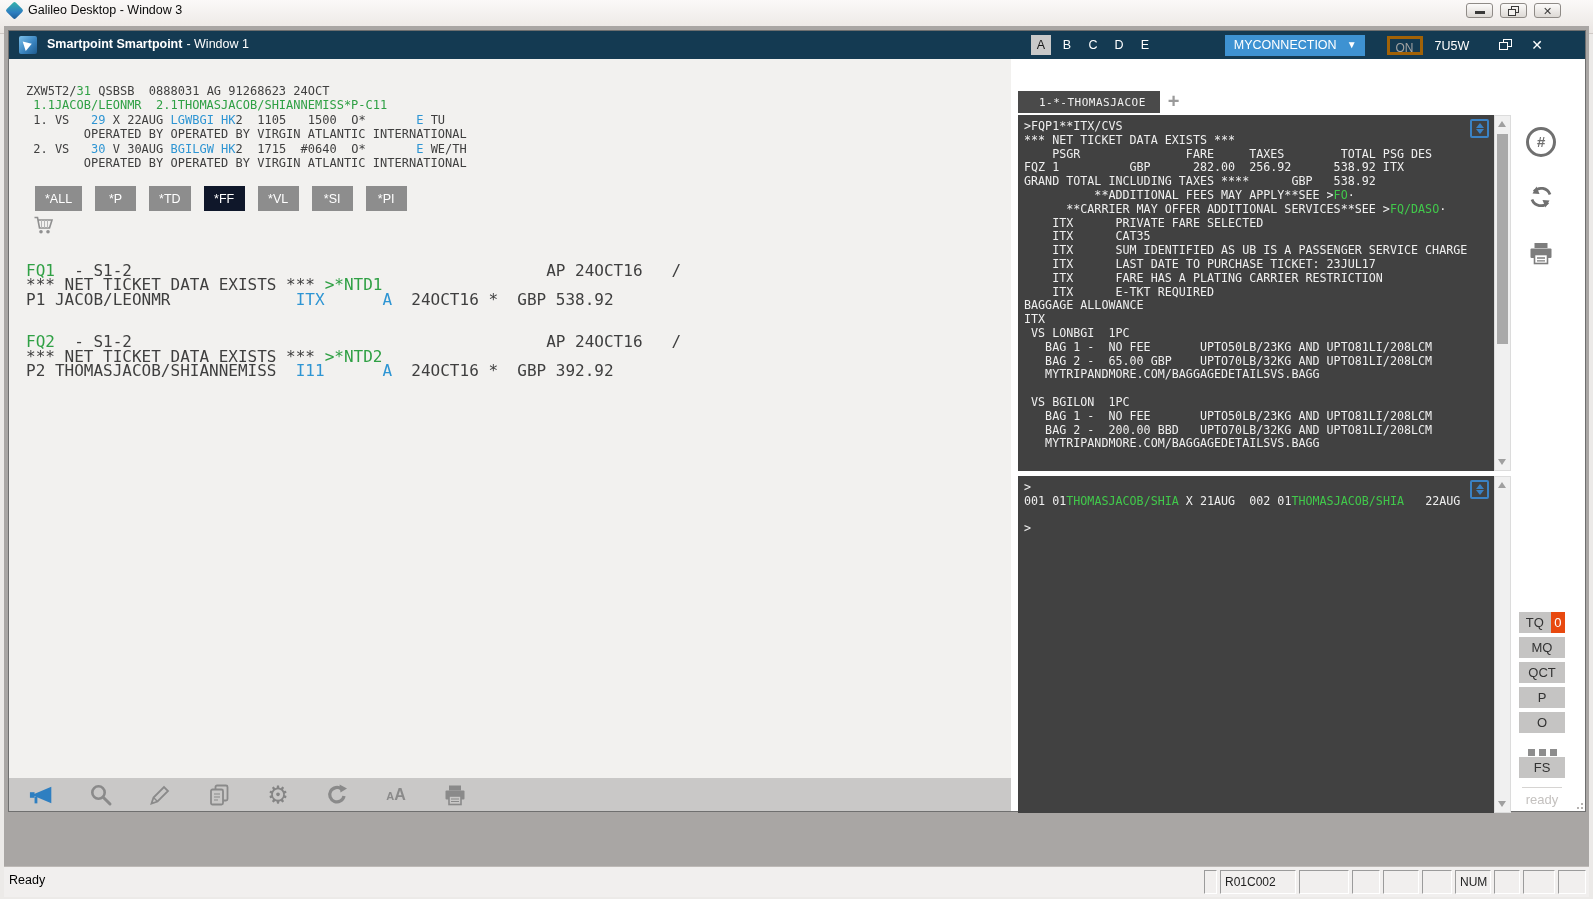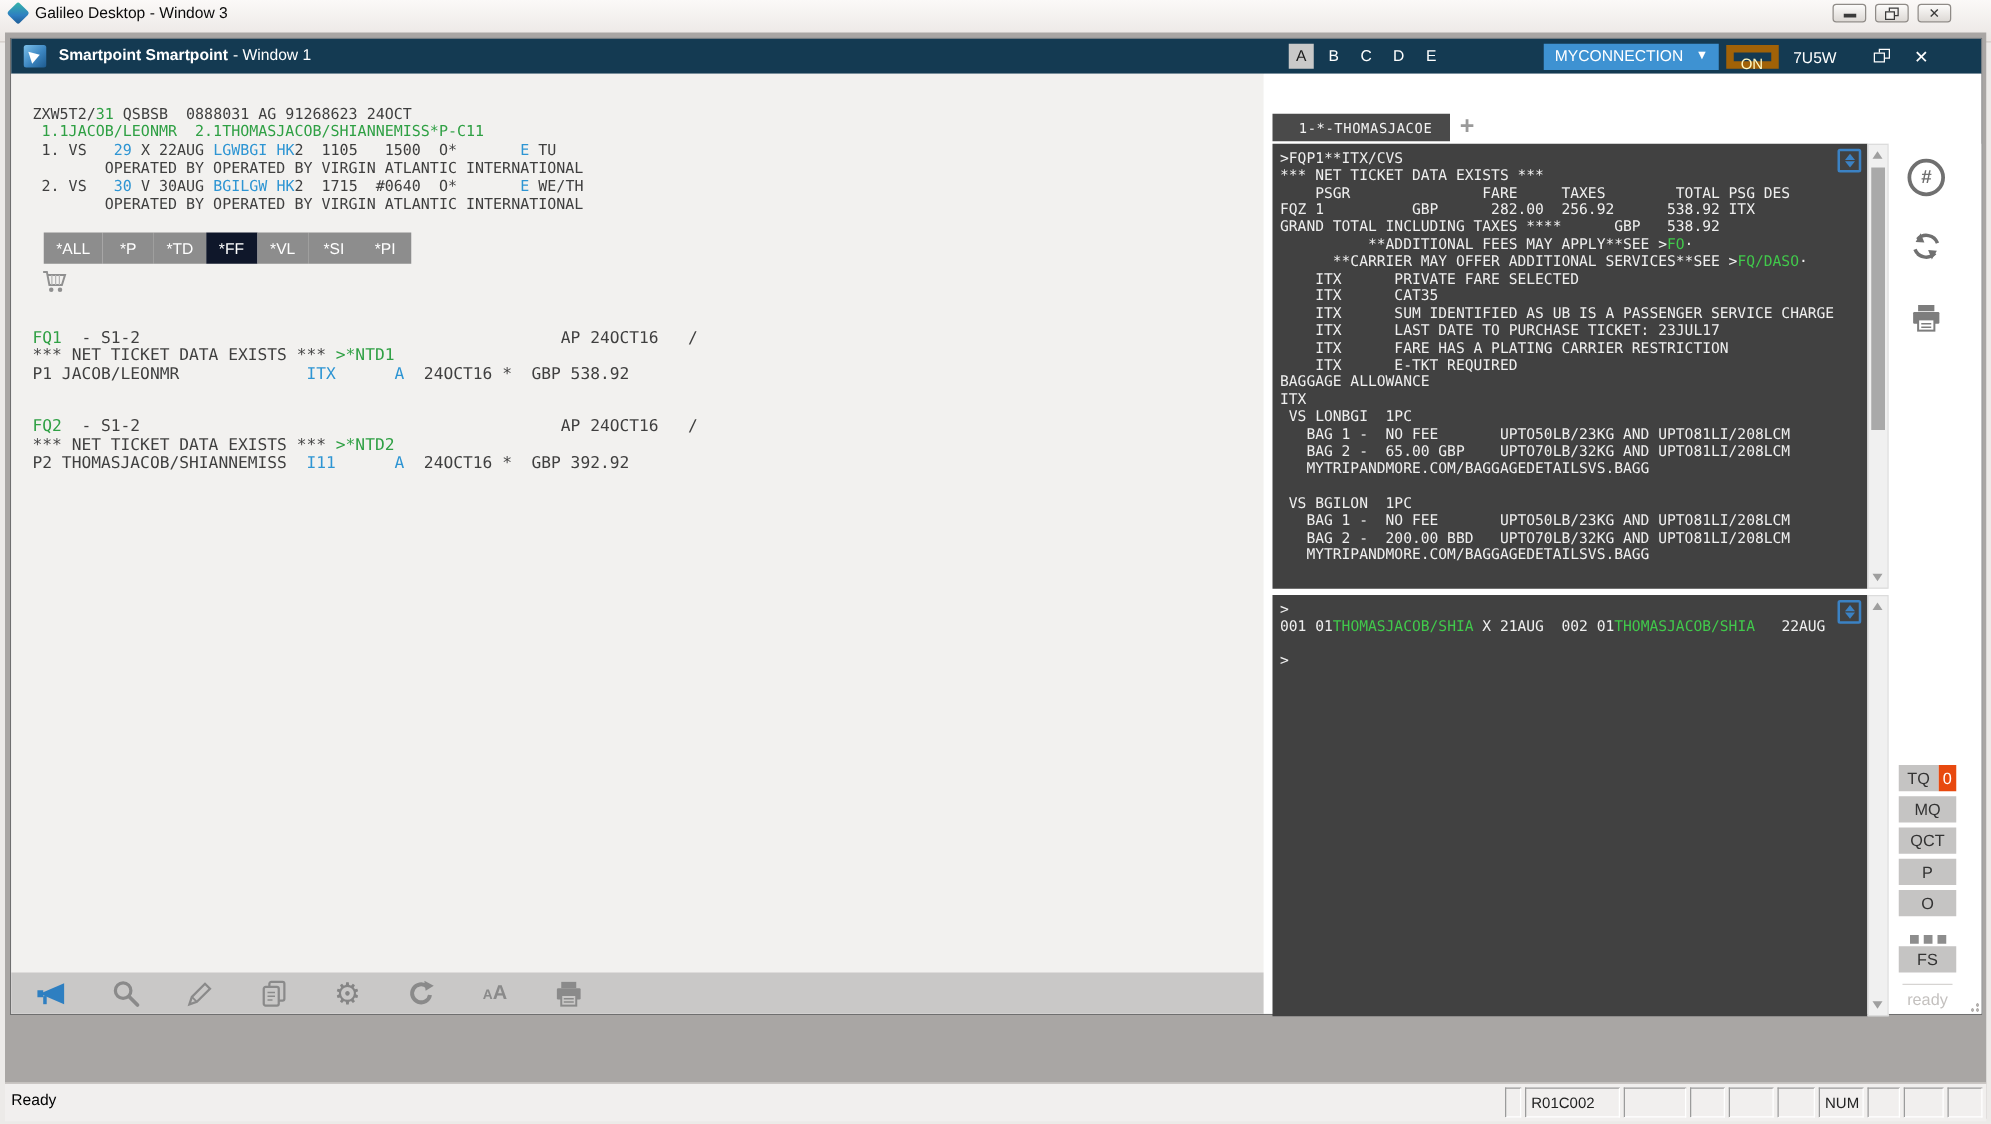--- a/index.html
+++ b/index.html
@@ -45,39 +45,39 @@
     border-left:8px solid #fff; transform:rotate(-18deg); }
   .sp-title { position:absolute; left:38px; top:6px; font-size:12.5px; color:#fff; }
   .sp-title b { font-weight:bold; margin-right:4px; }
   .view-tabs { position:absolute; left:1022px; top:4px; display:flex; gap:6px; }
   .vtab { width:20px; height:20px; text-align:center; line-height:20px; font-size:12.5px; color:#fff; }
   .vtab.active { background:#c9c9c9; color:#1a1a1a; }
   .tb-right { position:absolute; right:42px; top:3px; display:flex; align-items:center; height:22px; }
   .conn-dd { height:21px; background:#3e92d2; color:#fff; font-size:12.5px;
     padding:3px 8px 0 9px; display:flex; }
   .conn-dd .chev { margin-left:10px; font-size:10px; padding-top:1px; }
-  .on-box { margin-left:6px; height:19px; border:6px solid #a16207; color:#fef9c3;
+  .on-box { margin-left:22px; height:19px; border:3px solid #a16207; color:#a3a3a3;
     font-size:12px; padding:2px 6px 0 6px; }
   .pcc { margin-left:12px; color:#fff; font-size:12.5px; padding-top:2px; }
   .inner-restore { margin-left:30px; position:relative; width:14px; height:12px; }
   .inner-restore .a { position:absolute; left:4px; top:0; width:9px; height:8px; border:1.5px solid #fff; }
   .inner-restore .b { position:absolute; left:0; top:3px; width:9px; height:8px; border:1.5px solid #fff; background:#143a52; }
   .inner-close { margin-left:18px; color:#fff; font-size:14px; line-height:18px; }
 
   .sp-content { position:absolute; left:0; top:28px; right:0; bottom:0; }
 
   
   .pnr-panel { position:absolute; left:0; top:0; bottom:0; width:1002px; background:#f2f1ef; }
   .pnr-pre { position:absolute; left:17px; top:25px; font-size:12px; line-height:14.4px;
     color:#3f3f3f; white-space:pre; }
-  .fq-pre { position:absolute; left:17px; top:205px; font-size:13px; line-height:14.3px;
+  .fq-pre { position:absolute; left:17px; top:205px; font-size:16px; line-height:14.3px;
     color:#3f3f3f; white-space:pre; }
   .pnr-pre .sg-g, .fq-pre .sg-g { color:#2fa044; }
   .pnr-pre .sg-b, .fq-pre .sg-b { color:#2e95d3; }
-  .fmt-buttons { position:absolute; left:26px; top:127px; display:flex; }
+  .fmt-buttons { position:absolute; left:26px; top:127px; display:flex; gap:13px; }
   .fmt-btn { height:25px; background:#8d8d8d; color:#fff; font-size:12.5px;
     border:none; padding:0 10px; min-width:41px; text-align:center; }
   .fmt-btn.active { background:#0f172a; }
   .cart-wrap { position:absolute; left:24px; top:156px; }
 
   .left-toolbar { position:absolute; left:0; right:0; bottom:0; height:33px; background:#c9c8c7;
     display:flex; align-items:center; gap:33px; padding-left:20px; }
   .tool-ic { width:26px; height:26px; display:flex; align-items:center; justify-content:center; }
   .gear-glyph { font-size:24px; color:#858585; line-height:24px; font-family:"DejaVu Sans",sans-serif; }
   .aa-glyph { color:#8a8a8a; font-weight:bold; }

